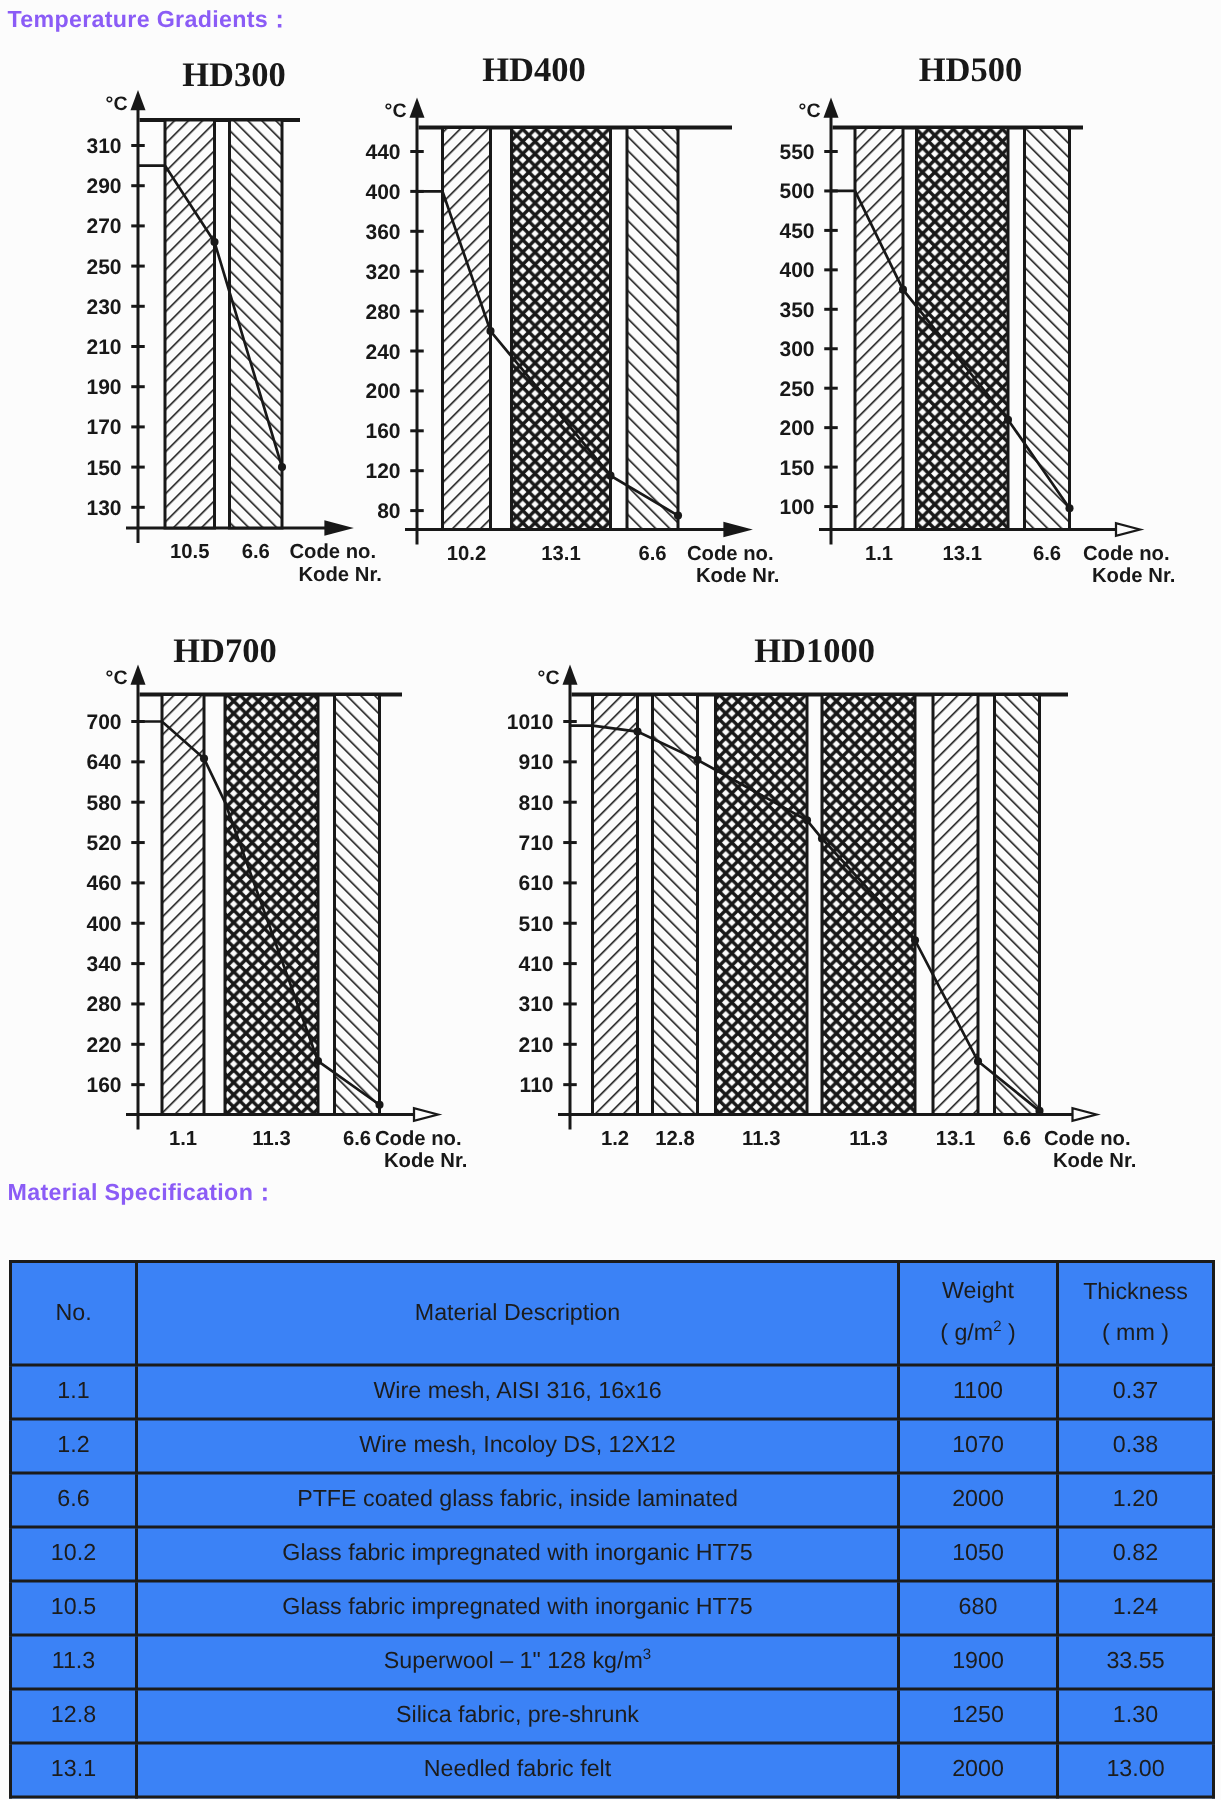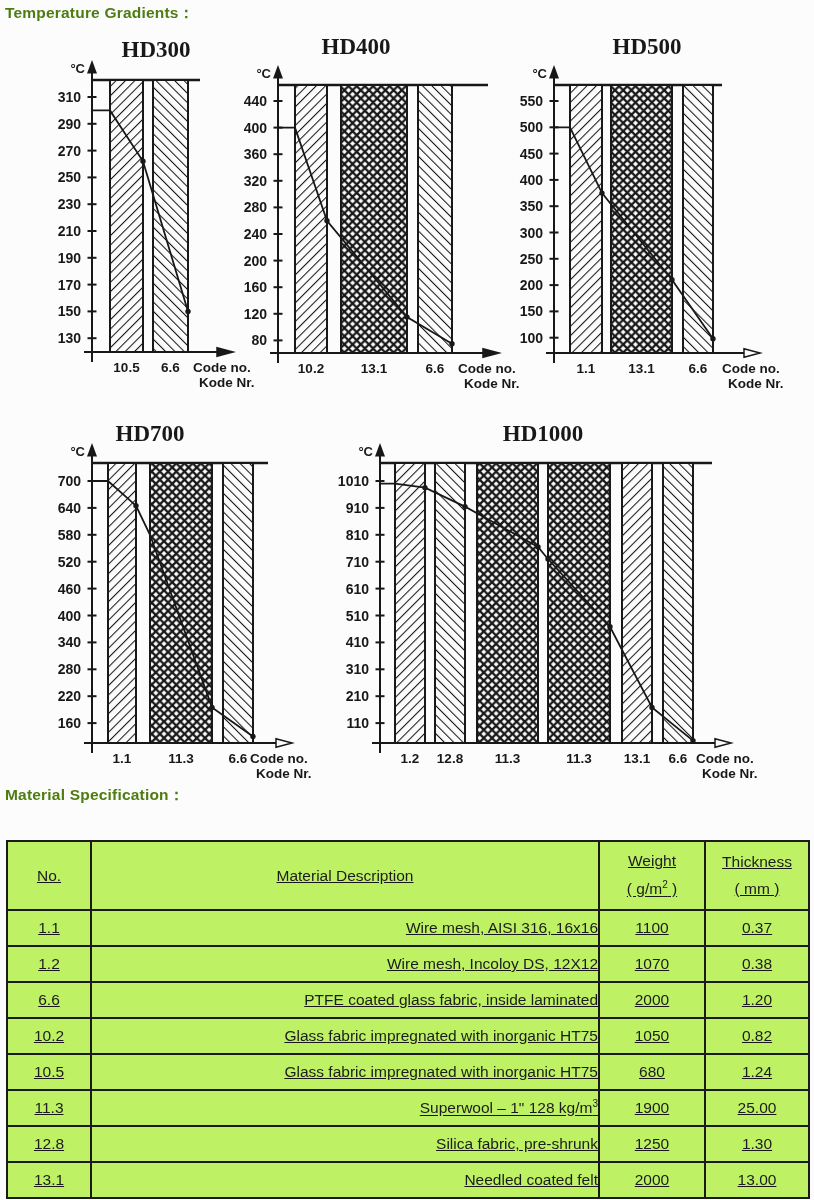--- a/index.html
+++ b/index.html
@@ -4,45 +4,44 @@
 <style>
   html,body{margin:0;padding:0}
   body{
     width:814px;height:1200px;position:relative;
     background:#fcfcfc;color:#181818;
     font-family:"Liberation Sans",sans-serif;
     overflow:hidden;
   }
   .sec-title{
     position:absolute;left:5px;
-    font-size:15.5px;font-weight:bold;letter-spacing:.2px;color:#4d7c0f;
+    font-size:15.5px;font-weight:bold;letter-spacing:.2px;color:#8b5cf6;
   }
   #title-gradients{top:3px}
   #title-material{top:785px}
   #charts{position:absolute;left:0;top:0}
   #charts text{fill:#181818}
   .ct{font-family:"Liberation Serif",serif;font-size:23px;font-weight:bold}
   .tk{font-size:14px;font-weight:bold}
   .cd{font-size:13.5px;font-weight:bold}
   .un{font-size:13px;font-weight:bold}
   .ax{stroke:#181818;stroke-width:2}
   #spec-table{
     position:absolute;left:6px;top:840px;width:802px;
     border-collapse:collapse;table-layout:fixed;
-    background:#bef264;
-    text-decoration:underline;
+    background:#3b82f6;
   }
   #spec-table th,#spec-table td{
     border:2px solid #1b1b1b;
     font-size:15.5px;font-weight:normal;color:#1c1c1c;padding:0;
   }
   #spec-table thead tr{height:69px}
   #spec-table tbody tr{height:36px}
   .c{text-align:center}
-  .d{text-align:right;padding-left:17px}
+  .d{text-align:center;padding-left:17px}
   #spec-table sup,.d sup{font-size:10px}
   th .u{margin-top:9px}
 </style>
 </head>
 <body>
 
 <div class="sec-title" id="title-gradients">Temperature Gradients：</div>
 
 <svg id="charts" width="814" height="800" xmlns="http://www.w3.org/2000/svg">
   <defs>
@@ -389,28 +388,28 @@
       <tr>
         <td class="c">10.5</td>
         <td class="d">Glass fabric impregnated with inorganic HT75</td>
         <td class="c">680</td>
         <td class="c">1.24</td>
       </tr>
       <tr>
         <td class="c">11.3</td>
         <td class="d">Superwool – 1" 128 kg/m<sup>3</sup></td>
         <td class="c">1900</td>
-        <td class="c">25.00</td>
+        <td class="c">33.55</td>
       </tr>
       <tr>
         <td class="c">12.8</td>
         <td class="d">Silica fabric, pre-shrunk</td>
         <td class="c">1250</td>
         <td class="c">1.30</td>
       </tr>
       <tr>
         <td class="c">13.1</td>
-        <td class="d">Needled coated felt</td>
+        <td class="d">Needled fabric felt</td>
         <td class="c">2000</td>
         <td class="c">13.00</td>
       </tr>
     </tbody>
 </table>
 
 </body></html>

